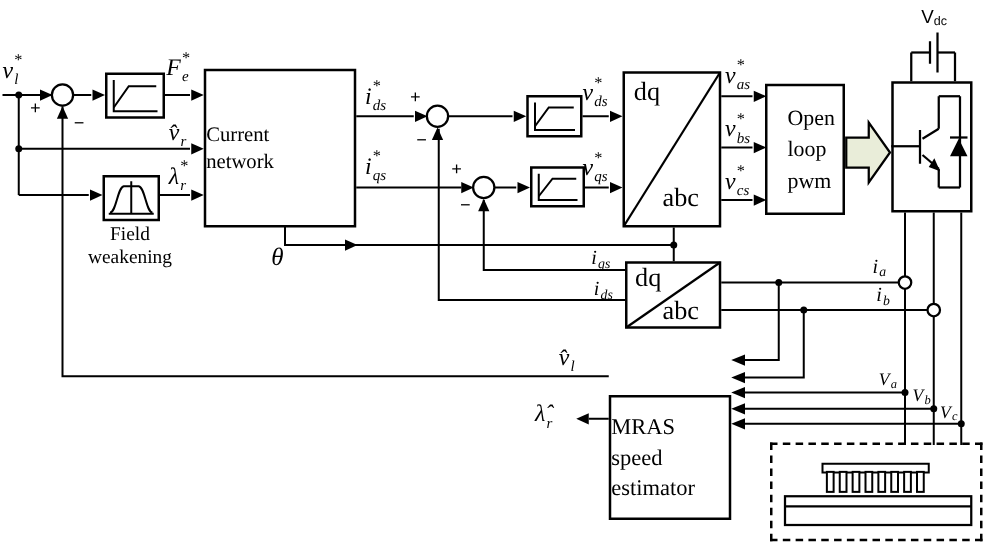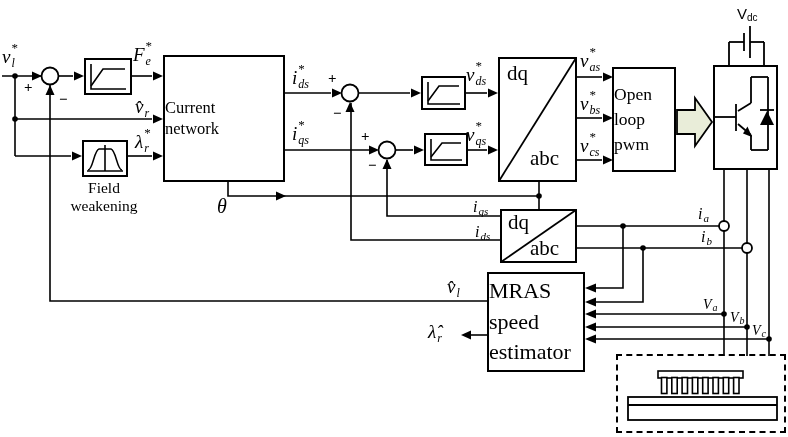--- a/index.html
+++ b/index.html
@@ -4,21 +4,21 @@
 <style>
   html,body{margin:0;padding:0;background:#fff;}
   #stage{position:relative;width:788px;height:437px;background:#fff;
          font-family:"Liberation Serif","DejaVu Serif",serif;color:#000;overflow:hidden;}
   #wires{position:absolute;left:0;top:0;}
   .blk{position:absolute;border:2px solid #000;box-sizing:border-box;background:transparent;
        display:flex;flex-direction:column;align-items:flex-start;justify-content:center;
        text-align:center;line-height:1.22;}
   .blk.big{font-size:16.5px;}
   .blk.pwm{font-size:17.5px;line-height:1.42;}
-  .blk.mras{font-size:22px;line-height:1.38;}
+  .blk.mras{font-size:18px;line-height:1.38;margin-top:44px;}
   .dashbox{position:absolute;border:2px dashed #000;box-sizing:border-box;background:transparent;}
   .dqtxt{position:absolute;font-size:21px;line-height:1;}
   .cap{position:absolute;font-size:15.5px;line-height:1.15;text-align:center;}
   .sign{position:absolute;font-size:15px;font-weight:700;line-height:1;}
   .theta{position:absolute;font-style:italic;font-size:20px;line-height:1;}
   
   .sig{position:absolute;display:flex;align-items:center;height:28px;white-space:nowrap;}
   .sig .b{font-style:italic;font-size:19px;line-height:1;}
   .sig .stk{display:inline-flex;flex-direction:column;justify-content:space-between;
             height:26px;margin-left:1px;}
@@ -243,21 +243,21 @@
 <div class="blk" style="left:424px;top:133px;width:44px;height:33px;"></div>
 
 <div class="blk" style="left:498px;top:57px;width:79px;height:125px;"></div>
 <div class="dqtxt" style="left:507px;top:63px;">dq</div>
 <div class="dqtxt" style="left:530px;top:148px;">abc</div>
 
 <div class="blk" style="left:500px;top:209px;width:77px;height:54px;"></div>
 <div class="dqtxt" style="left:508px;top:212px;">dq</div>
 <div class="dqtxt" style="left:530px;top:238px;">abc</div>
 
-<div class="blk pwm" style="left:612px;top:67px;width:64px;height:105px;">
+<div class="blk pwm" style="left:612px;top:67px;width:64px;height:105px;padding-left:16px;">
   <div>Open</div>
   <div>loop</div>
   <div>pwm</div>
 </div>
 
 <div class="blk" style="left:713px;top:65px;width:65px;height:105px;"></div>
 
 <div class="blk mras" style="left:487px;top:272px;width:98px;height:100px;">
   <div>MRAS</div>
   <div>speed</div>

